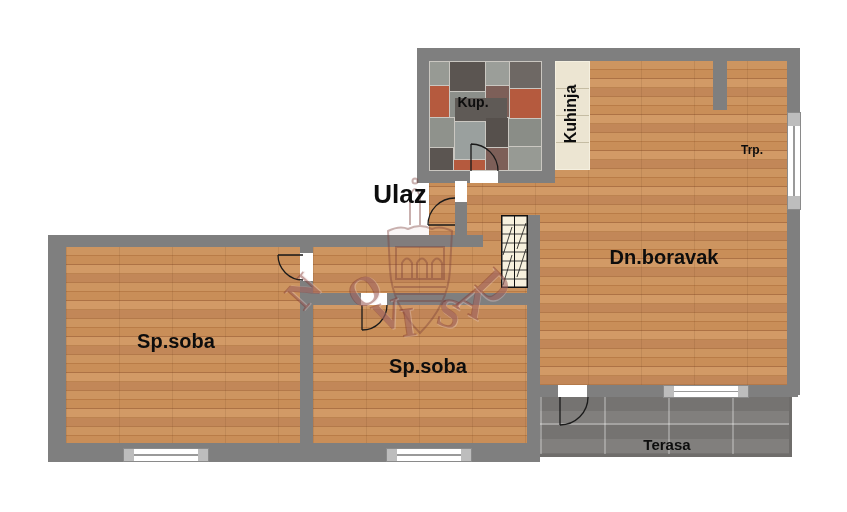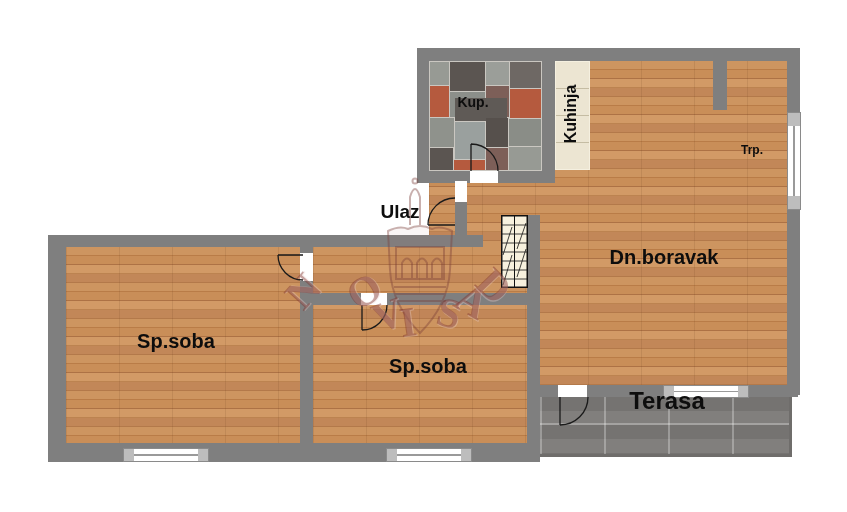--- a/index.html
+++ b/index.html
@@ -156,19 +156,19 @@
       <span class="arcletter" style="left: 388px; top: 315px; transform: translate(-50%, -50%) rotate(-20deg);">V</span>
       <span class="arcletter" style="left: 408px; top: 322px; transform: translate(-50%, -50%) rotate(-8deg);">I</span>
       <span class="arcletter" style="left: 449px; top: 313px; transform: translate(-50%, -50%) rotate(14deg);">S</span>
       <span class="arcletter" style="left: 472px; top: 301px; transform: translate(-50%, -50%) rotate(30deg);">A</span>
       <span class="arcletter" style="left: 494px; top: 286px; transform: translate(-50%, -50%) rotate(46deg);">D</span>
     </div>
 
   <div class="lbl" style="left:473px;top:102px;font-size:14px;">Kup.</div>
   <div class="lbl lbl-rot" style="left:571px;top:114px;font-size:16px;">Kuhinja</div>
   <div class="lbl" style="left:712px;top:150px;font-size:12px;margin-left:40px;">Trp.</div>
-  <div class="lbl" style="left:400px;top:212px;font-size:19px;">Ulaz</div>
+  <div class="lbl" style="left:400px;top:194px;font-size:26px;">Ulaz</div>
   <div class="lbl" style="left:658px;top:257px;font-size:20px;padding-left:12px;">Dn.boravak</div>
   <div class="lbl" style="left:176px;top:341px;font-size:20px;">Sp.soba</div>
   <div class="lbl" style="left:428px;top:366px;font-size:20px;">Sp.soba</div>
-  <div class="lbl" style="left:667px;top:401px;font-size:24px;">Terasa</div>
+  <div class="lbl" style="left:667px;top:444px;font-size:15px;">Terasa</div>
 
 </div>
 
 </body></html>

